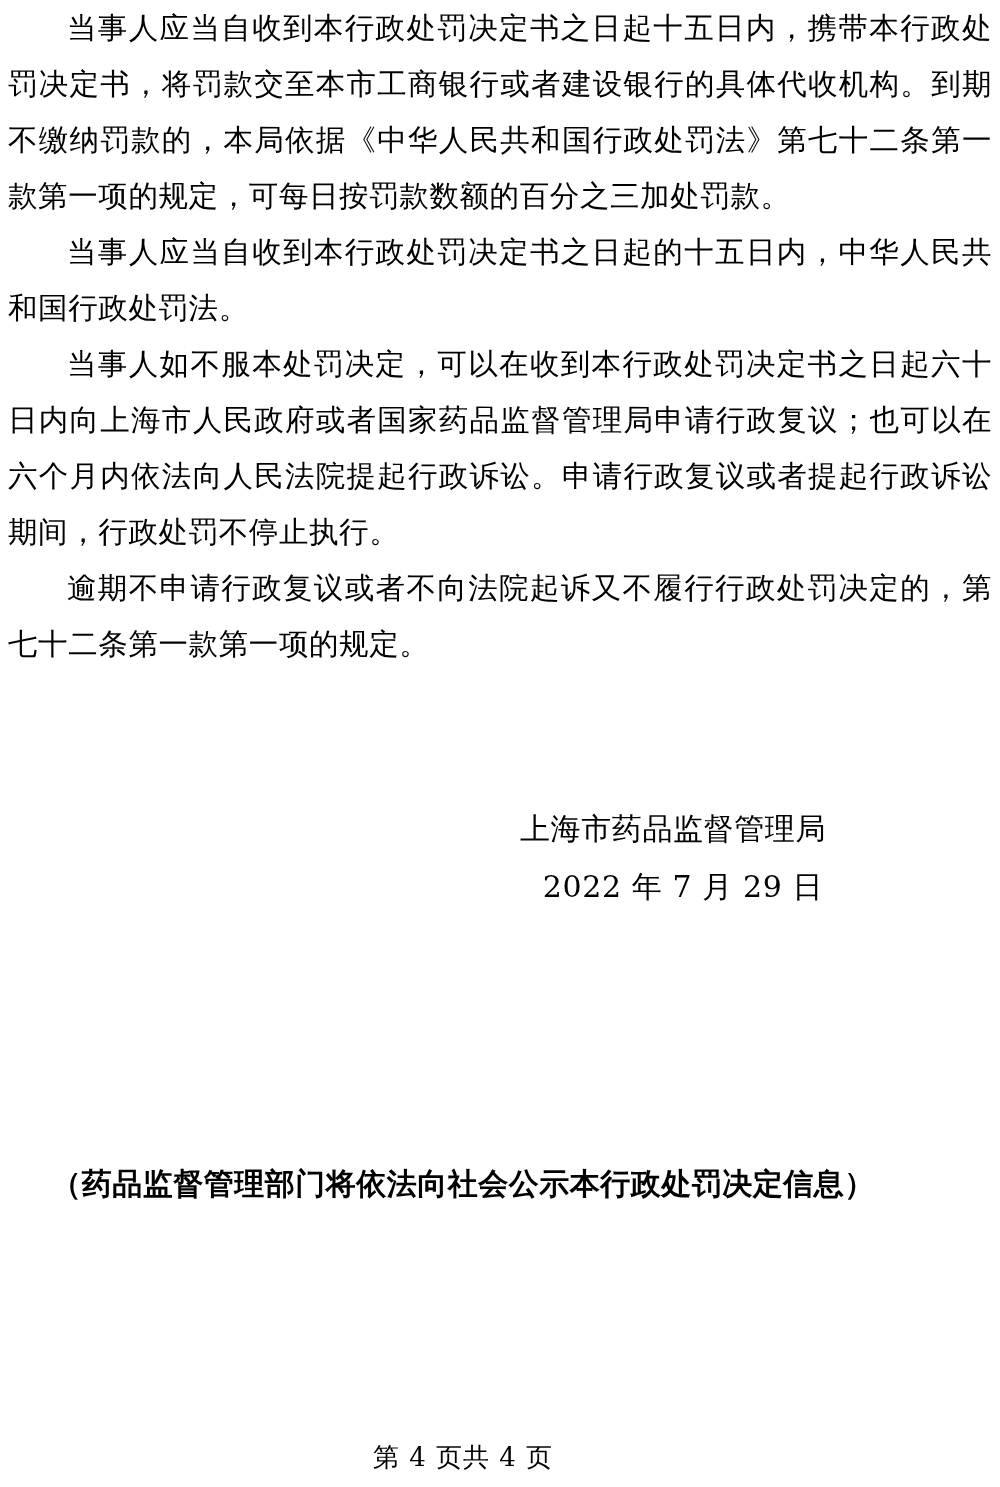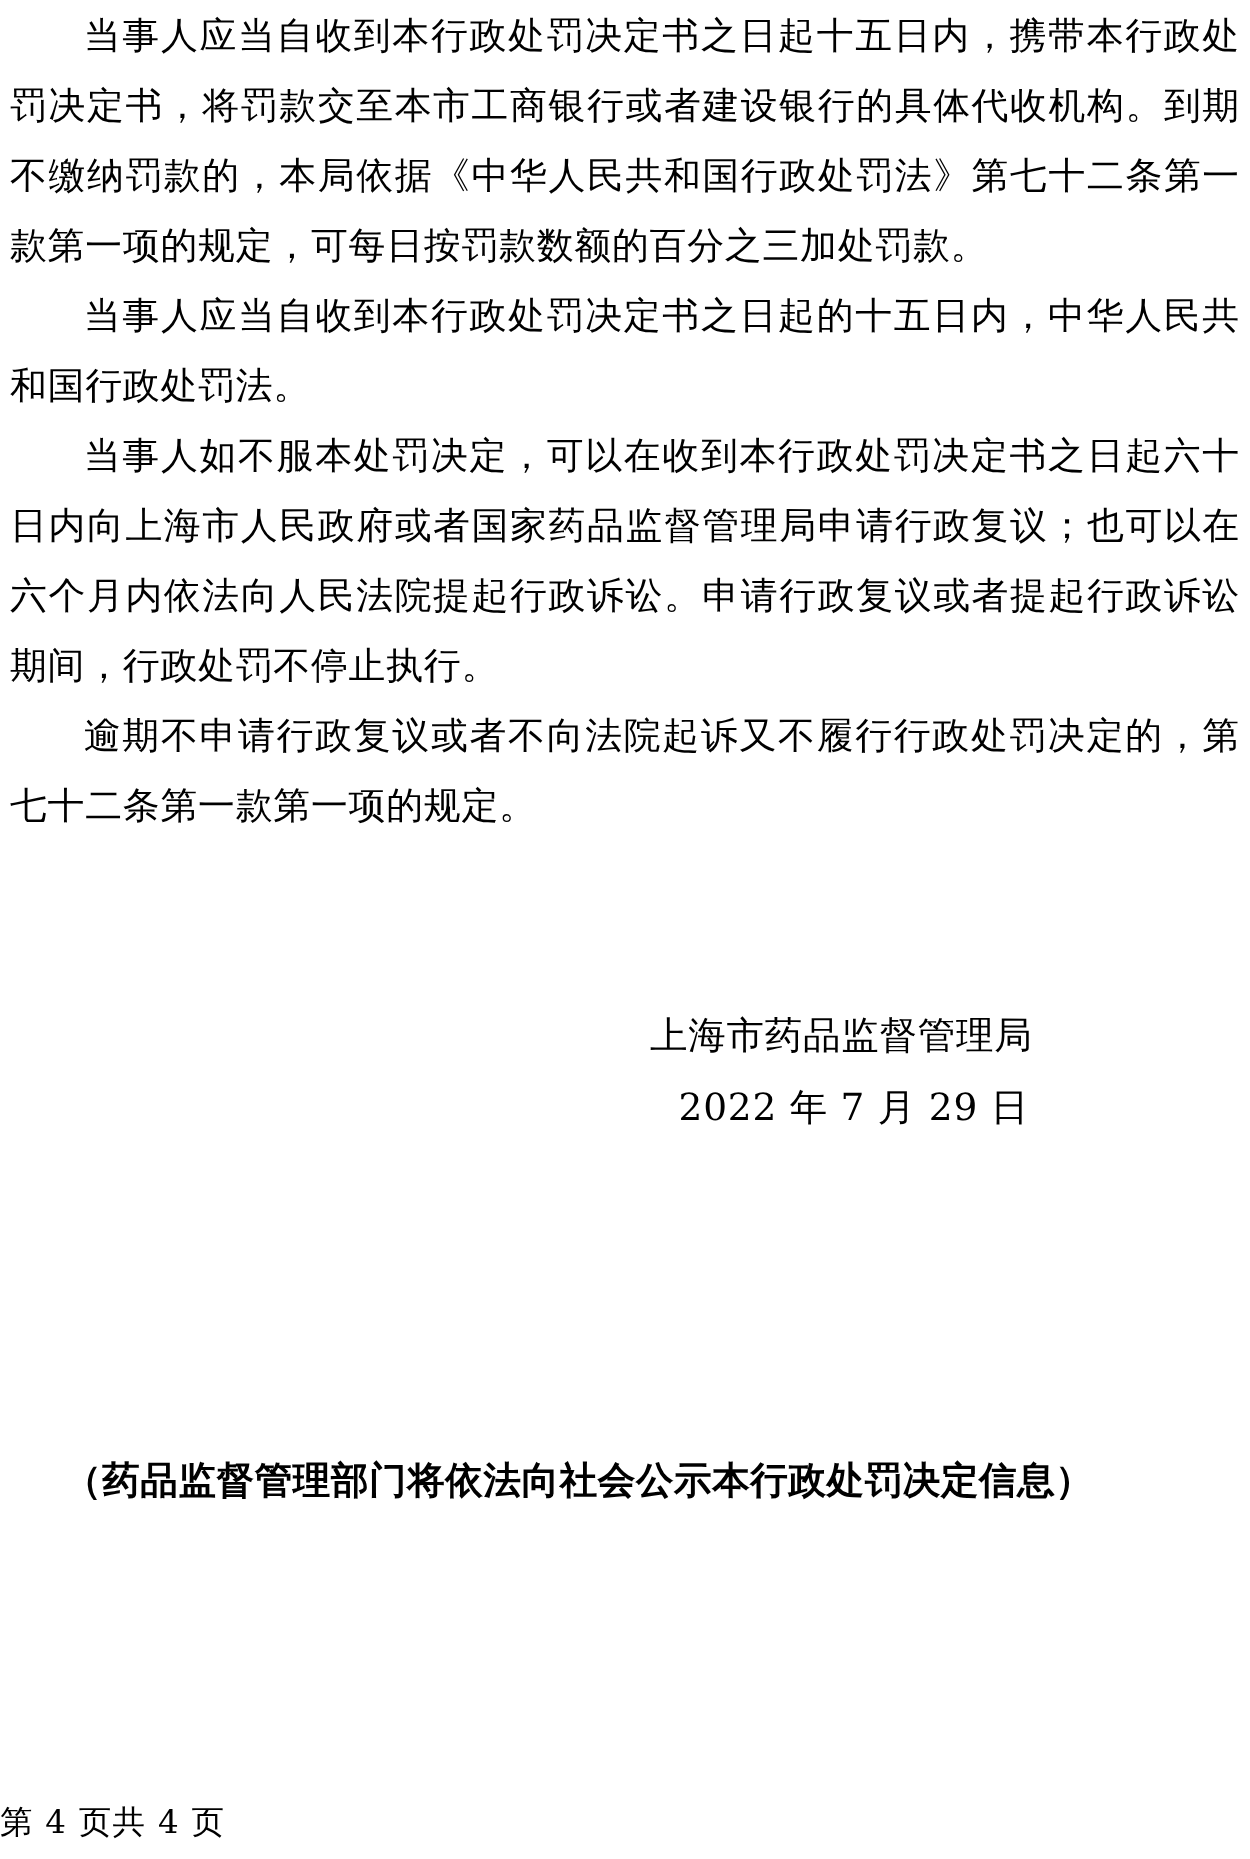--- a/index.html
+++ b/index.html
@@ -64,20 +64,21 @@
     font-weight: 700;
     letter-spacing: 0.5px;
     font-family: "DejaVu Sans", "Liberation Sans", sans-serif;
     margin-top: 16px;
   }
   .page-footer {
     position: absolute;
     left: 0;
     right: 0;
     top: 1440px;
+    text-align: center;
     font-size: 26px;
     letter-spacing: 1px;
   }
 </style>
 </head>
 <body>
 
 <div class="page">
 
   <div class="body-text">

